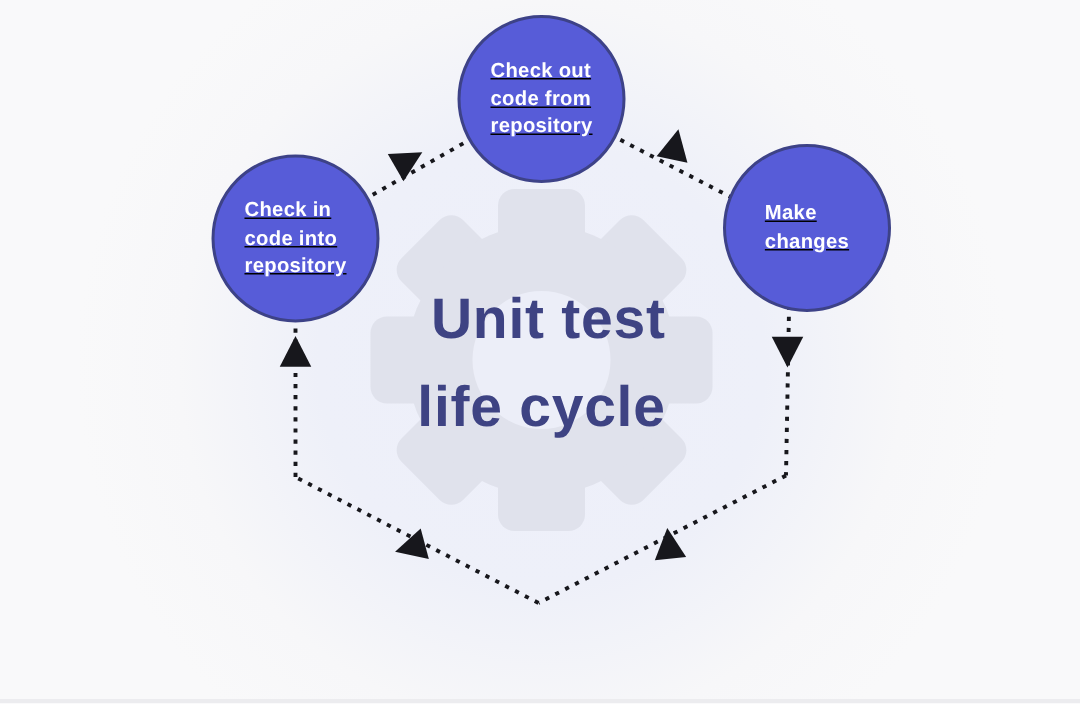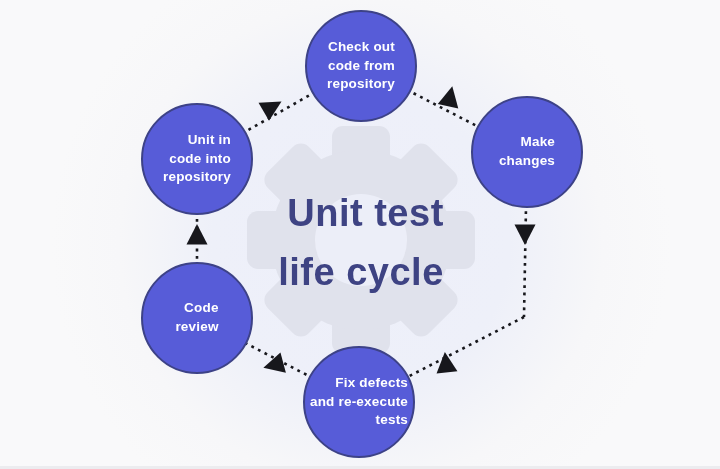--- a/index.html
+++ b/index.html
@@ -15,21 +15,22 @@
   }
   .layer{position:absolute;left:0;top:0;}
   .node{
     position:absolute;
     width:112px;height:112px;
     box-sizing:border-box;
     border-radius:50%;
     background:#575cd8;
     border:2px solid #3d4287;
     display:flex;align-items:center;justify-content:center;
-    text-align:right;
+    text-align:left;
+    text-decoration:underline;
   }
   .node-label{
     color:#ffffff;
     font-size:13.5px;
     font-weight:700;
     line-height:1.38;
     white-space:pre-line;
     letter-spacing:0.2px;
   }
   .title{
@@ -83,32 +84,23 @@
   </svg>
 
   <div class="title">Unit test
 life cycle</div>
 
   <div class="node" style="left:305px;top:10px;">
     <span class="node-label">Check out
 code from
 repository</span>
   </div>
-  <div class="node" style="left:471px;top:96px;">
+  <div class="node" style="left:482px;top:96px;">
     <span class="node-label">Make
 changes</span>
   </div>
-  <div class="node" style="left:303px;top:346px;">
-    <span class="node-label">Fix defects
-and re-execute
-tests</span>
-  </div>
-  <div class="node" style="left:141px;top:262px;">
-    <span class="node-label">Code
-review</span>
-  </div>
   <div class="node" style="left:141px;top:103px;">
-    <span class="node-label">Unit in
+    <span class="node-label">Check in
 code into
 repository</span>
   </div>
 
 </div>
 
 </body></html>

